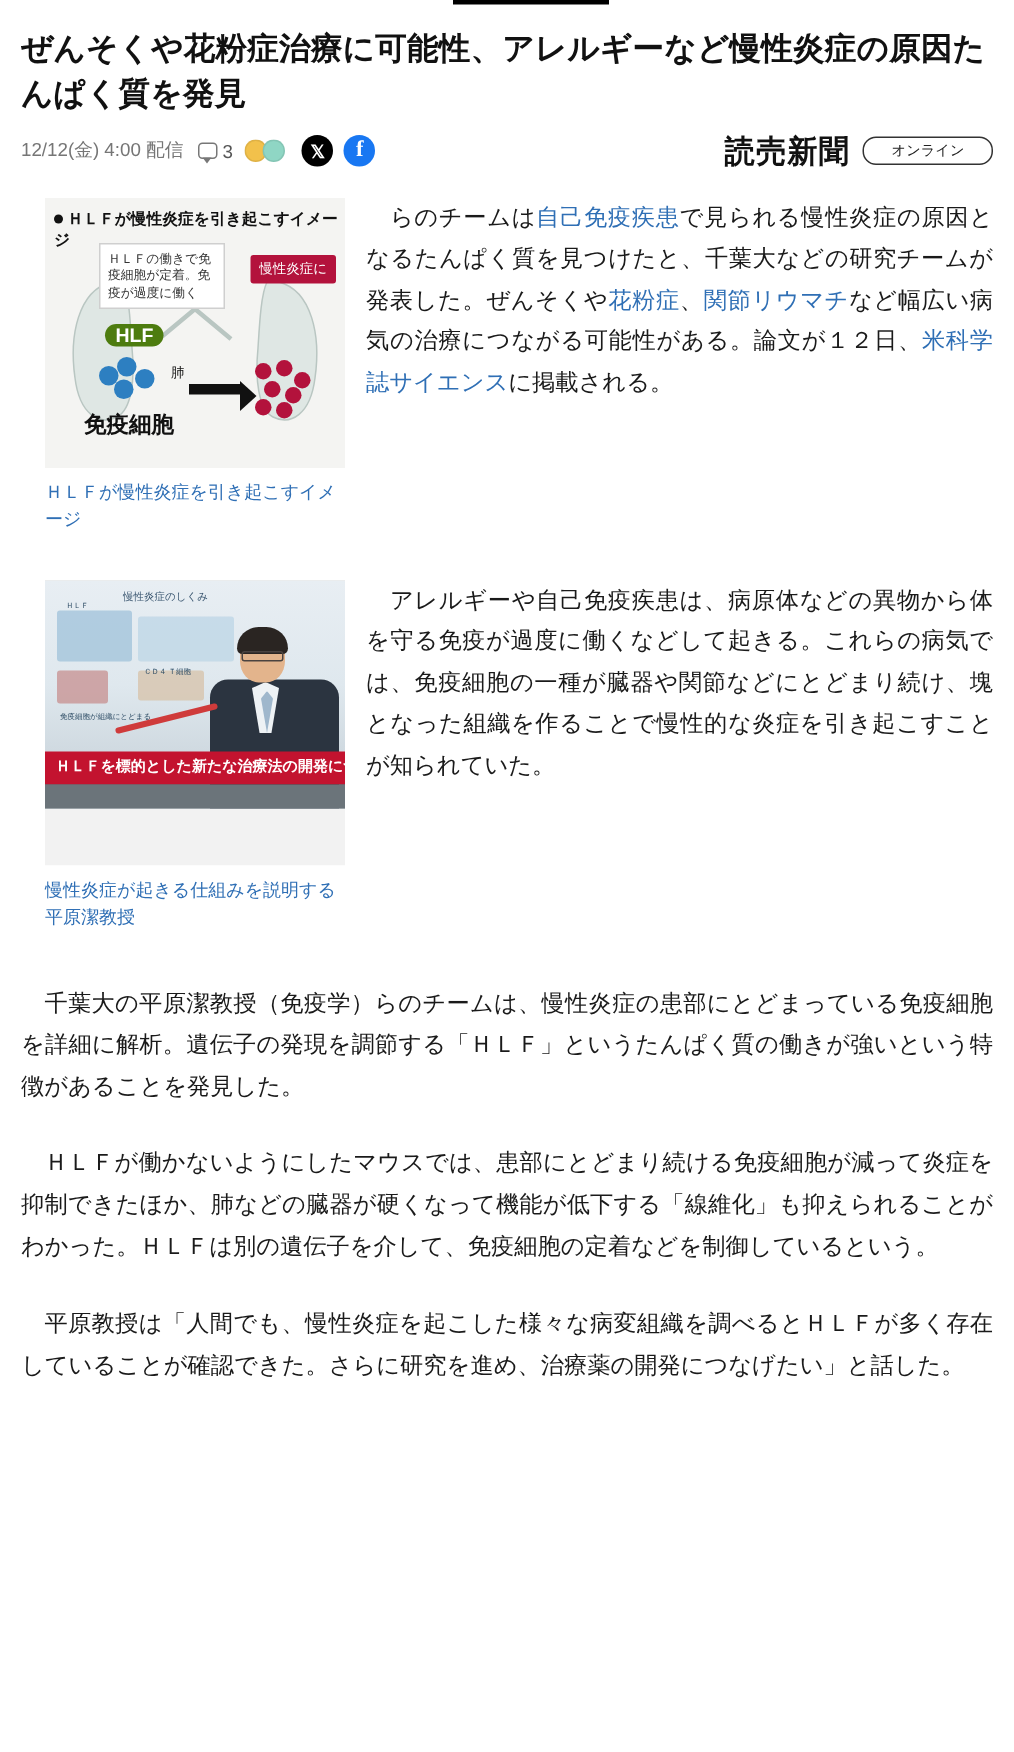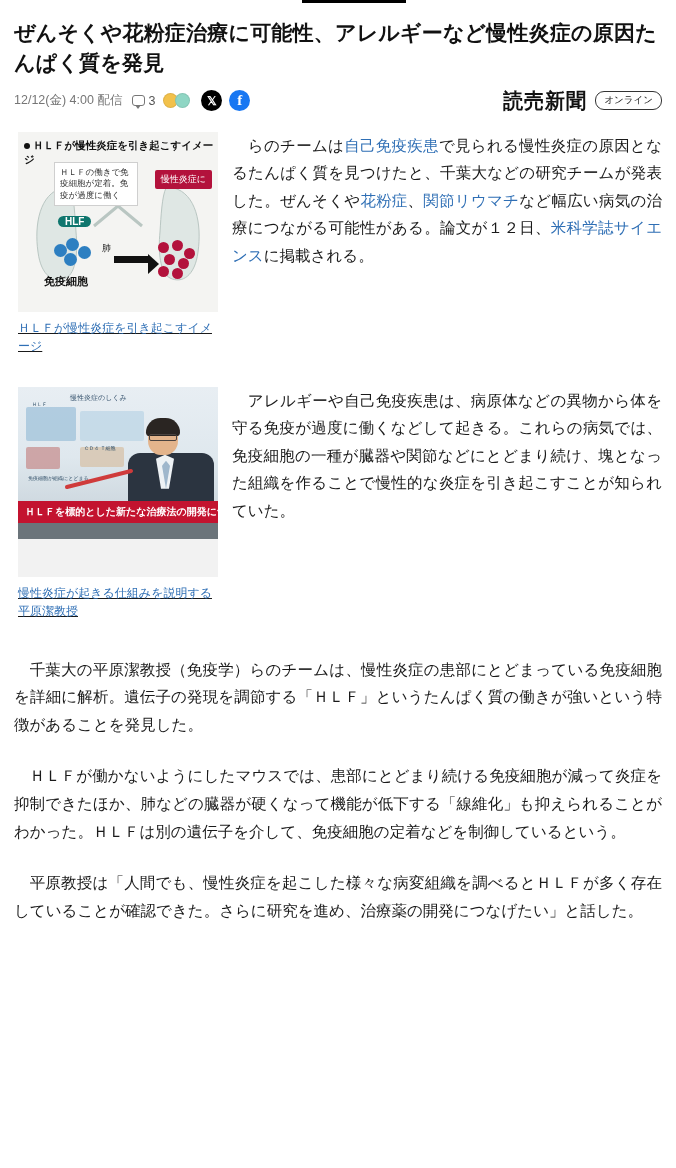--- a/index.html
+++ b/index.html
@@ -123,34 +123,33 @@
     font-weight: bold;
     font-size: 21px;
     letter-spacing: 1px;
     color: #111;
     transform: scaleX(0.95);
   }
   .brand-tag {
     font-size: 9.5px;
     border: 1px solid #333;
     border-radius: 9px;
-    padding: 2px 8px;
+    padding: 2px 18px;
     color: #222;
     white-space: nowrap;
     text-align: center;
   }
   .body-block {
     margin-top: 18px;
     position: relative;
   }
   .figure {
     width: 200px;
     float: left;
-    margin: 0 14px 10px 4px;
-    text-decoration: underline;
+    margin: 0 14px 10px 16px;
   }
   .figure-img {
     width: 200px;
     height: 180px;
     background: #f0f0f0;
     position: relative;
     overflow: hidden;
   }
   .figure-caption {
     font-size: 12px;
@@ -194,33 +193,33 @@
     padding: 4px 5px;
   }
   .ill1 .redbox {
     position: absolute; right: 6px; top: 38px;
     background: #b3123c; color: #fff;
     font-size: 9px; line-height: 1.3;
     padding: 4px 6px; border-radius: 2px;
   }
   .ill1 .hlf {
     position: absolute; left: 40px; top: 84px;
-    background: #0f766e; color: #fff; font-size: 10px; font-weight: bold;
+    background: #4d7c0f; color: #fff; font-size: 13px; font-weight: bold;
     padding: 0 7px; border-radius: 9px;
   }
   .ill1 .cells {
     position: absolute; left: 36px; top: 112px; width: 38px; height: 26px;
   }
   .ill1 .cell {
     position: absolute; width: 13px; height: 13px; border-radius: 50%;
     background: #2d7fc1;
   }
   .ill1 .lbl-imm {
     position: absolute; left: 26px; top: 142px;
-    font-size: 11px; font-weight: bold; color: #111;
+    font-size: 15px; font-weight: bold; color: #111;
   }
   .ill1 .lbl-lung {
     position: absolute; left: 84px; top: 110px;
     font-size: 9px; color: #111;
   }
   .ill1 .arrow {
     position: absolute; left: 96px; top: 124px;
     width: 34px; height: 0;
     border-top: 7px solid #111;
   }

